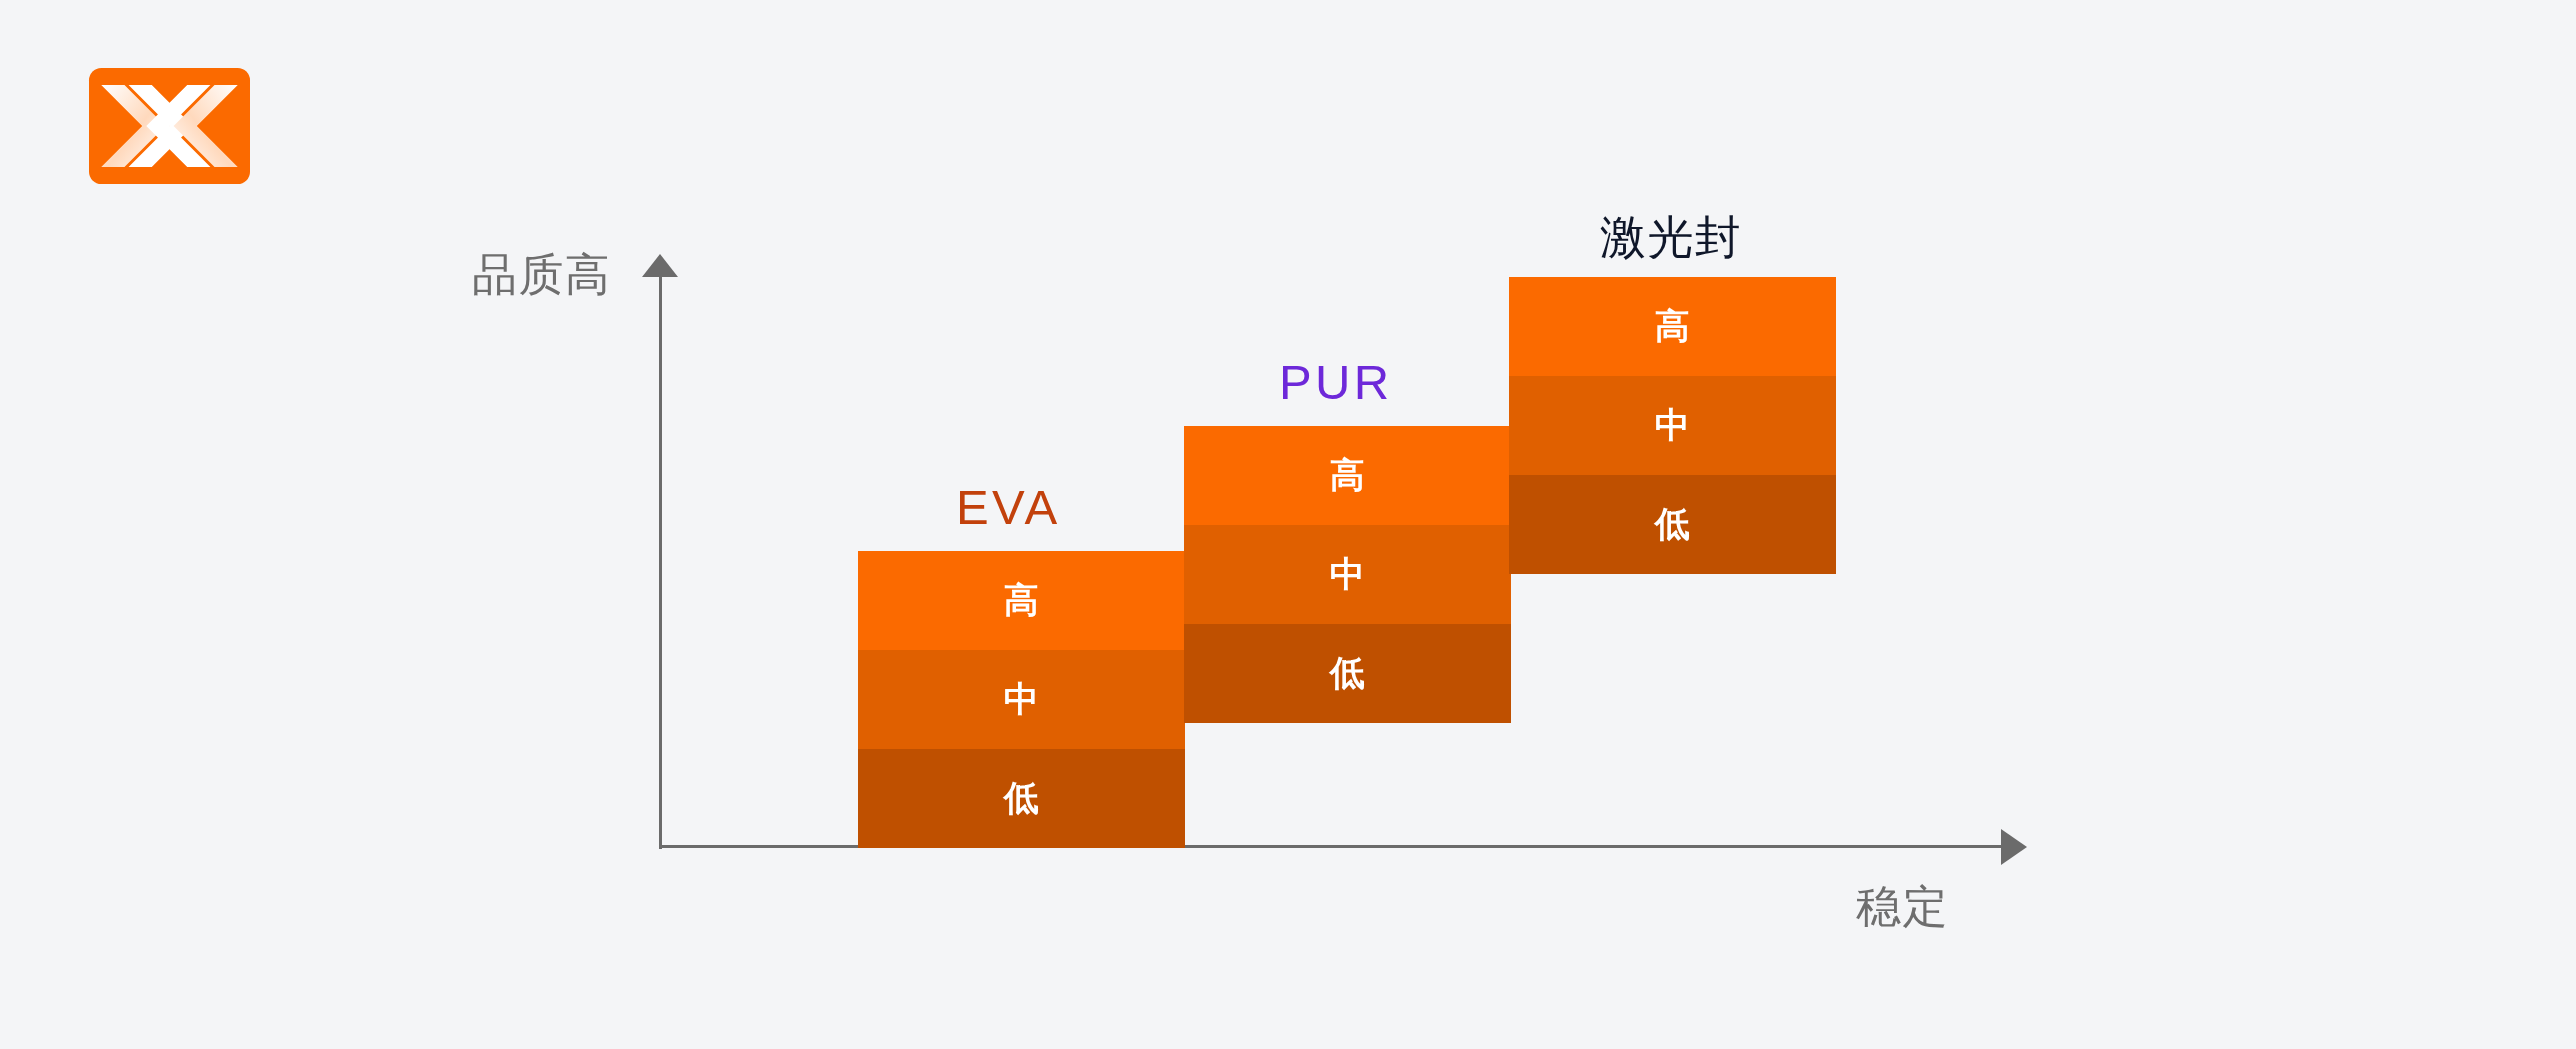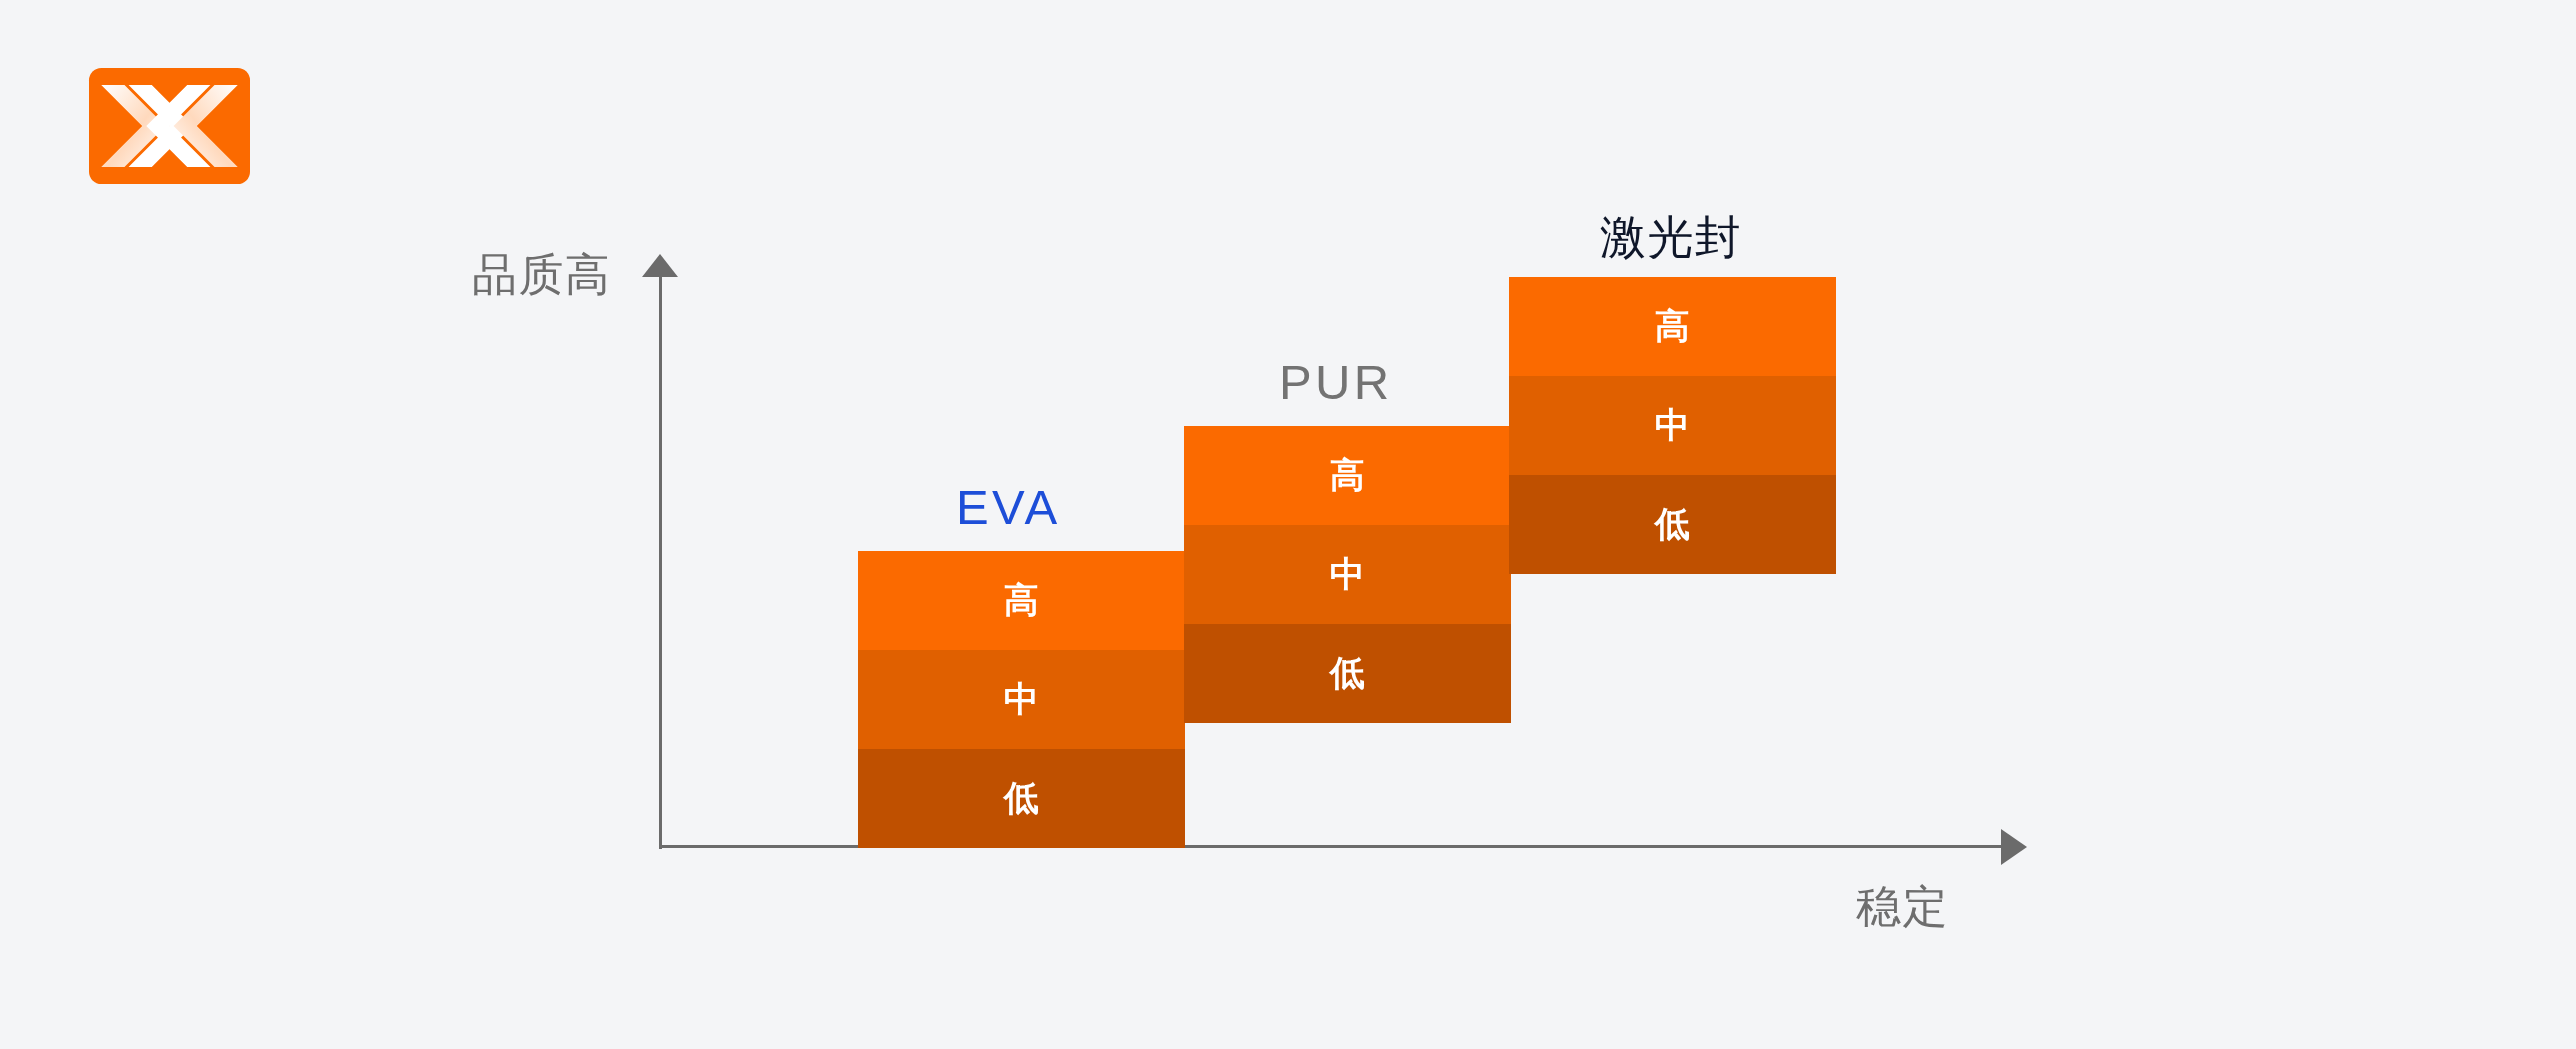--- a/index.html
+++ b/index.html
@@ -144,28 +144,28 @@
   </div>
 
   <div class="axis-head-v"></div>
   <div class="axis-line-v"></div>
   <div class="axis-label axis-label-y" style="color: rgb(110, 110, 110);">品质高</div>
 
   <div class="axis-line-h"></div>
   <div class="axis-head-h"></div>
   <div class="axis-label axis-label-x" style="color: rgb(110, 110, 110);">稳定</div>
 
-  <div class="stack-label label-eva" style="color: #1d4ed8;">EVA</div>
+  <div class="stack-label label-eva" style="color: #c2410c;">EVA</div>
   <div class="stack stack-eva">
     <div class="seg" style="background: rgb(251, 106, 0);">高</div>
     <div class="seg" style="background: rgb(224, 96, 0);">中</div>
     <div class="seg" style="background: rgb(191, 80, 0);">低</div>
   </div>
 
-  <div class="stack-label label-pur" style="color: #737373;">PUR</div>
+  <div class="stack-label label-pur" style="color: #6d28d9;">PUR</div>
   <div class="stack stack-pur">
     <div class="seg" style="background: rgb(251, 106, 0);">高</div>
     <div class="seg" style="background: rgb(224, 96, 0);">中</div>
     <div class="seg" style="background: rgb(191, 80, 0);">低</div>
   </div>
 
   <div class="stack-label label-laser" style="color: #0f172a;">激光封</div>
   <div class="stack stack-laser">
     <div class="seg" style="background: rgb(251, 106, 0);">高</div>
     <div class="seg" style="background: rgb(224, 96, 0);">中</div>

